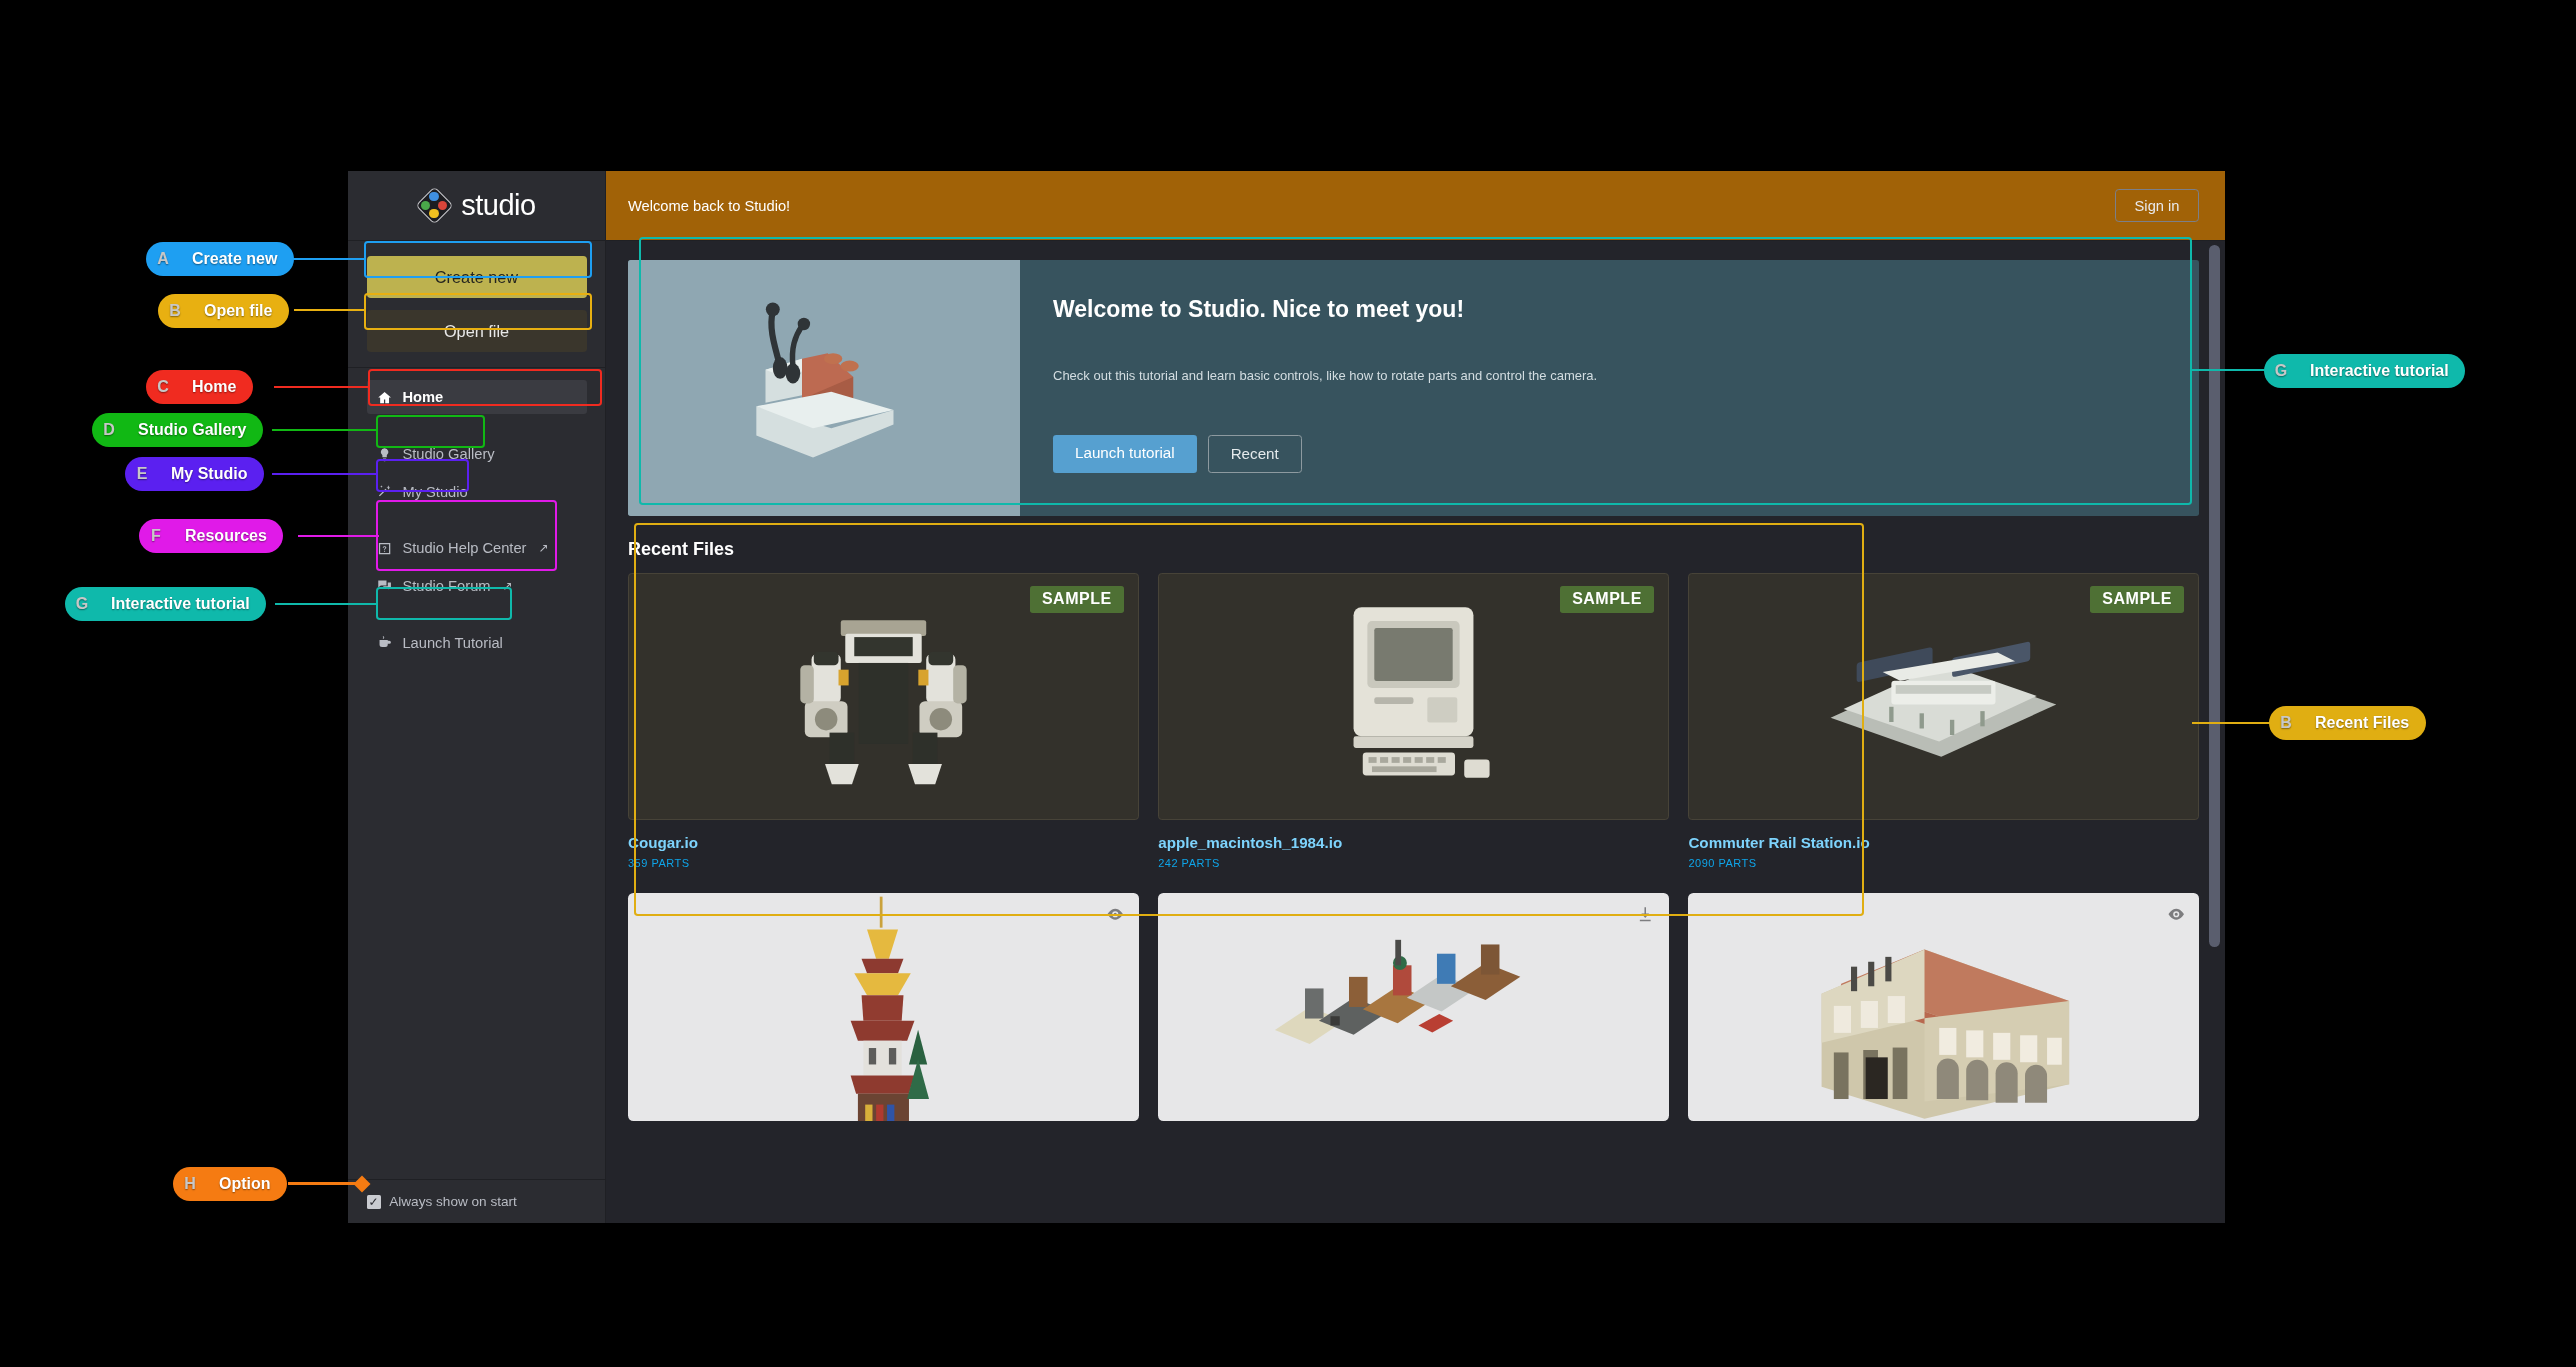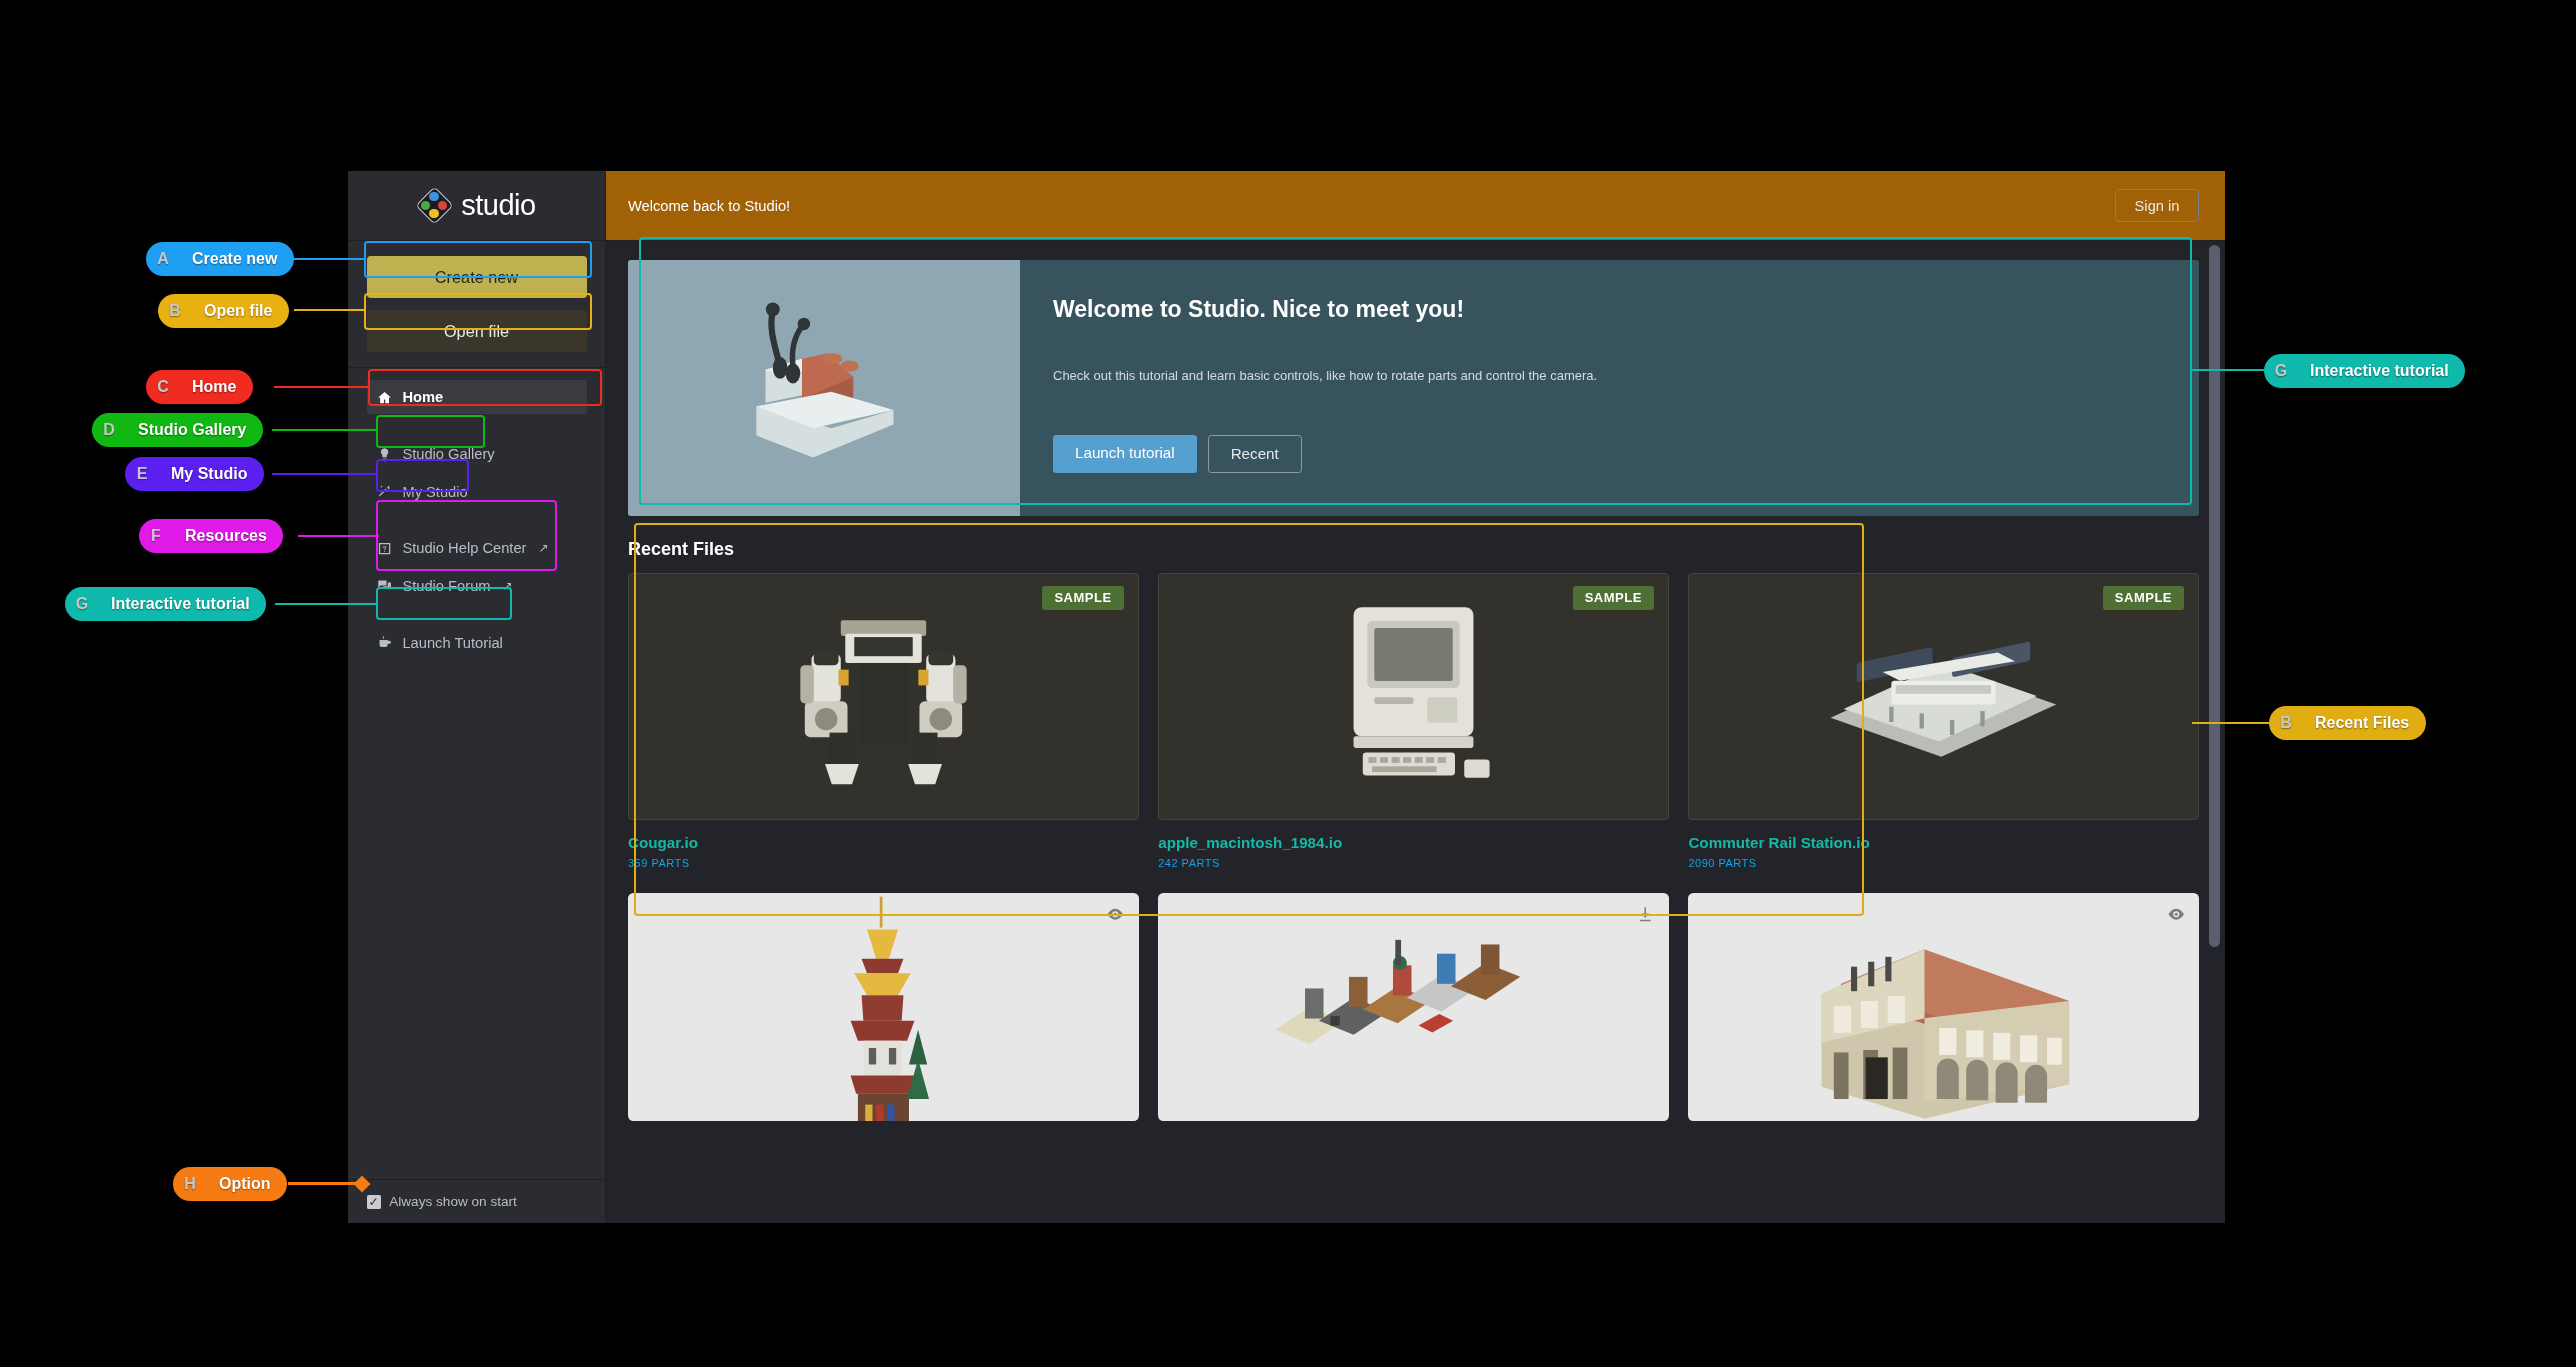--- a/index.html
+++ b/index.html
@@ -122,24 +122,24 @@
   .recent-head { margin-bottom: 13px; }
   .file-grid { display: flex; gap: 19.6px; }
   .file-card { flex: 1; min-width: 0; }
   .file-thumb {
     height: 247px; background: #33312b; border: 1.1px solid #474338;
     border-radius: 3.8px; position: relative; overflow: hidden;
     display: flex; align-items: center; justify-content: center;
   }
   .sample-badge {
     position: absolute; top: 12px; right: 14px;
-    background: #4e7034; color: #ffffff; font-size: 13px; font-weight: bold;
+    background: #4e7034; color: #ffffff; font-size: 16px; font-weight: bold;
     letter-spacing: 0.5px; padding: 4.9px 12px; border-radius: 2.7px;
   }
-  .file-name { color: #14b8a6; font-size: 15.2px; font-weight: bold; margin: 14px 0 6.5px 0; }
+  .file-name { color: #7dd3fc; font-size: 15.2px; font-weight: bold; margin: 14px 0 6.5px 0; }
   .file-parts { color: #0ea5e9; font-size: 11px; letter-spacing: 0.5px; }
 
   
   .gallery-head { display: flex; align-items: baseline; gap: 11px; margin-bottom: 12px; }
   .more-link { color: #4d93d1; font-size: 12px; font-weight: bold; letter-spacing: 0.5px; cursor: pointer; }
   .gallery-grid { display: flex; gap: 19.6px; }
   .gal-card {
     flex: 1; min-width: 0; height: 228px; background: #e7e7e8;
     border-radius: 5.4px; position: relative; overflow: hidden;
     display: flex; align-items: flex-end; justify-content: center;

